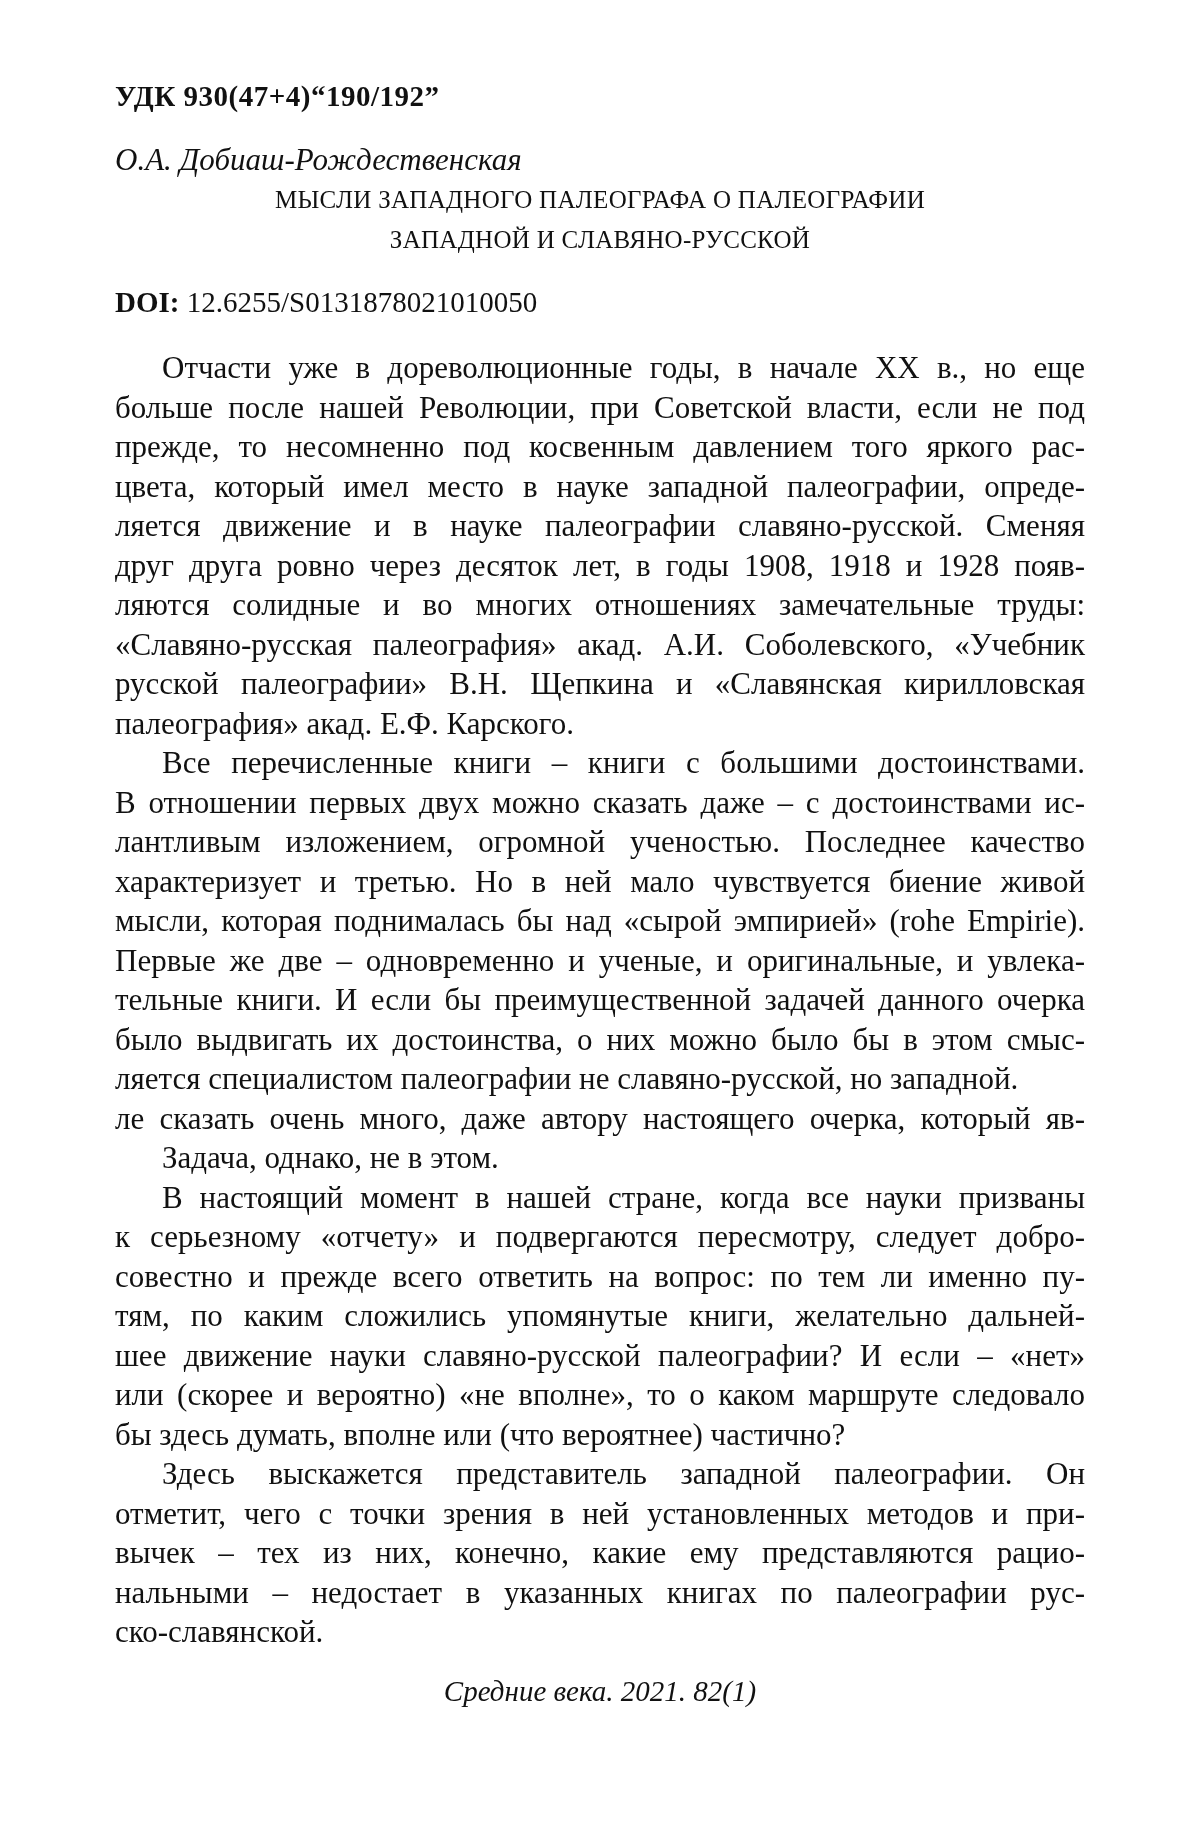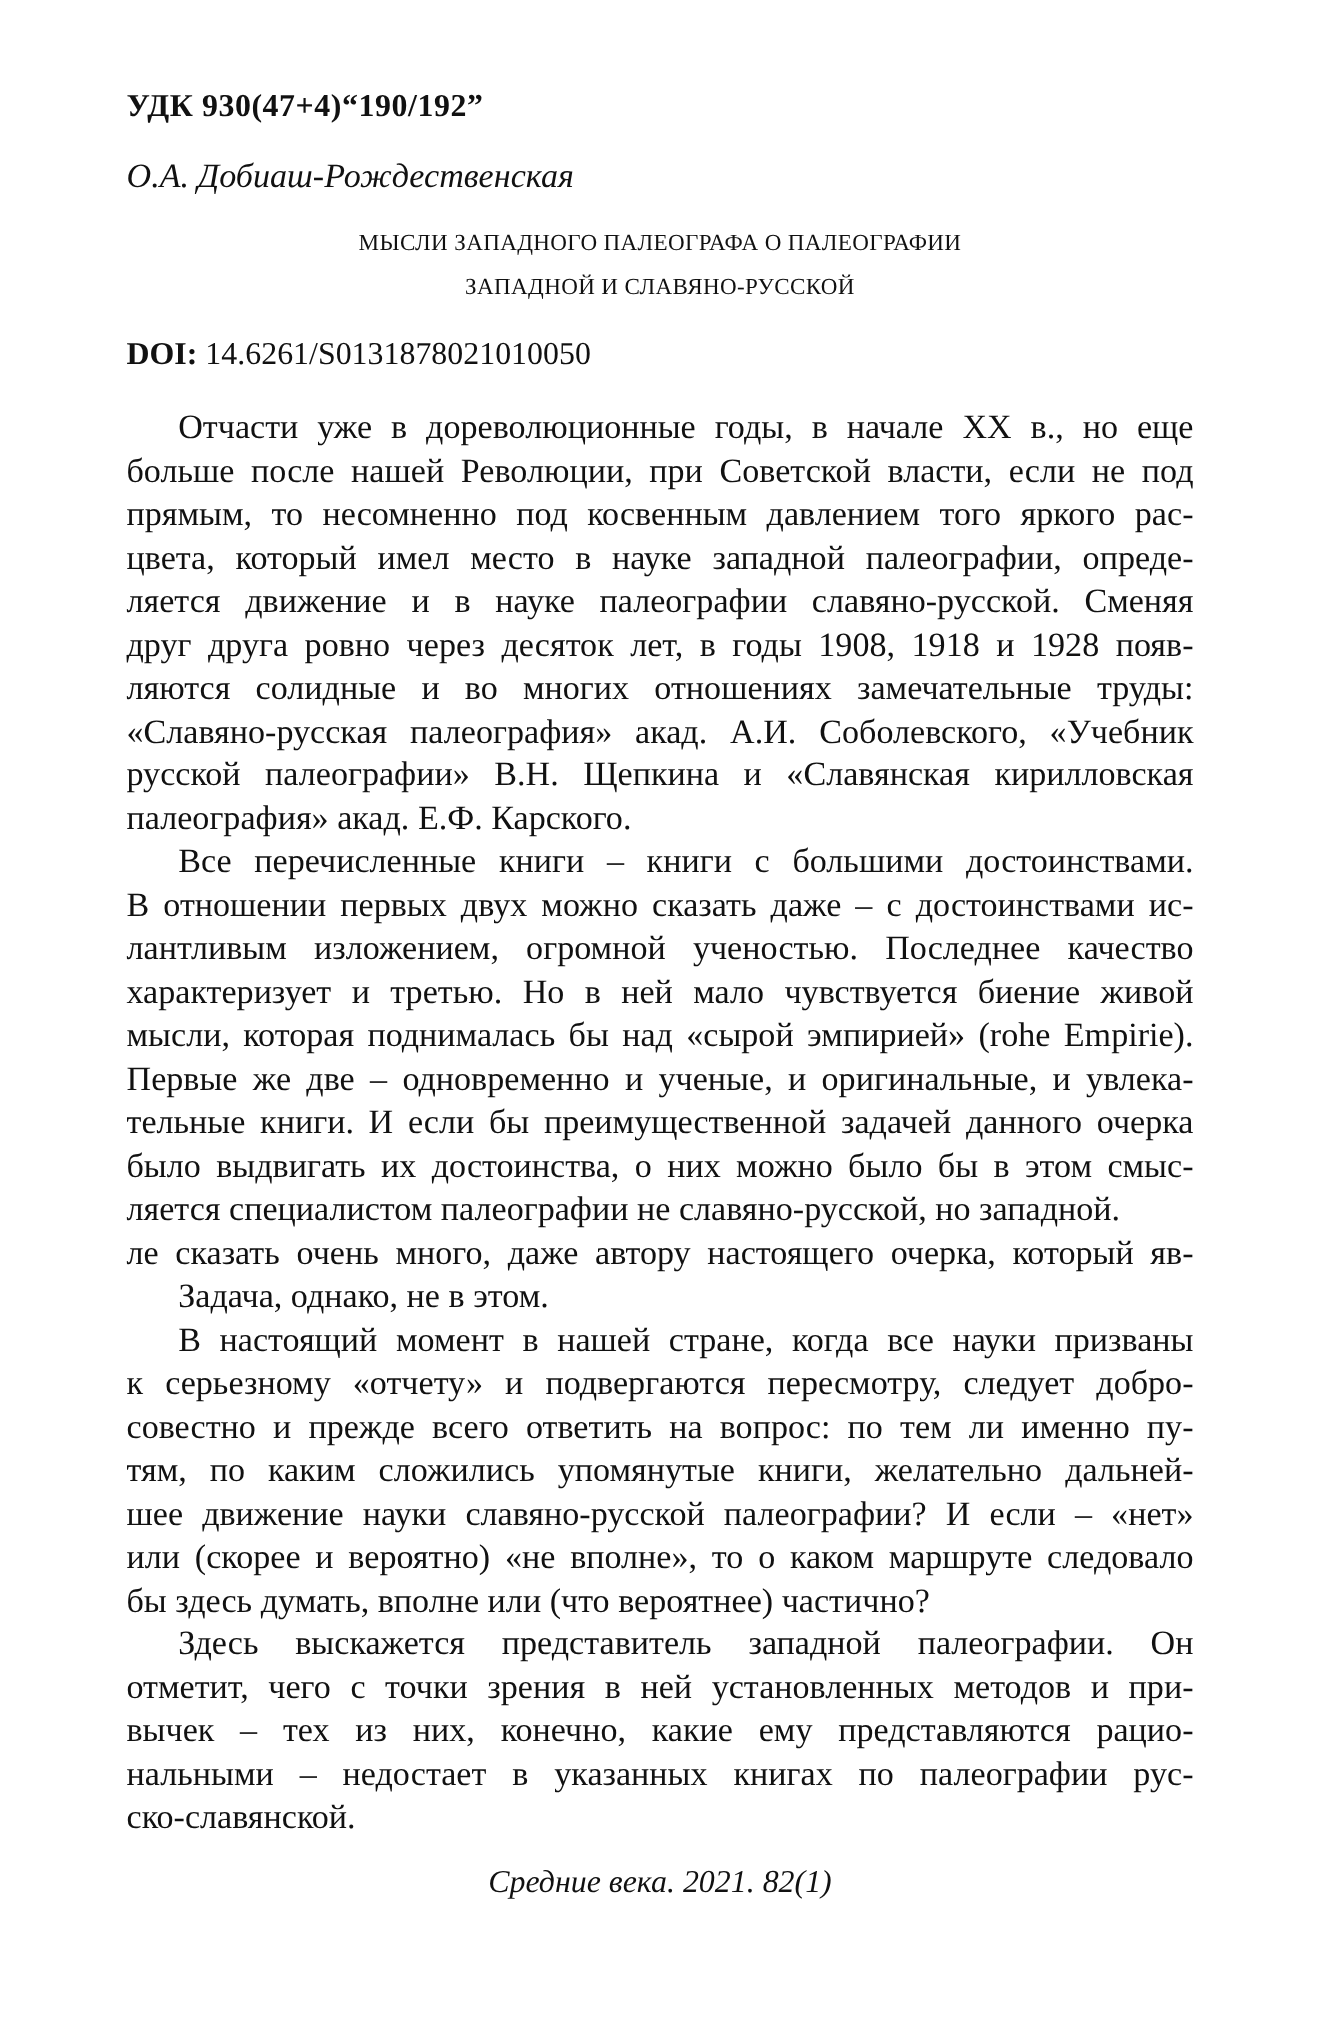--- a/index.html
+++ b/index.html
@@ -30,22 +30,21 @@
     letter-spacing: 0.5px;
   }
   .author {
     margin-top: 26px;
     font-style: italic;
     font-size: 31px;
     line-height: 40px;
     text-align: left;
   }
   .title {
-    margin-top: 20px;
-    font-size: 21px;
+    font-size: 25px;
     line-height: 40px;
     text-align: center;
     letter-spacing: 0.3px;
   }
   .doi {
     margin-top: 24px;
     font-size: 29px;
     line-height: 36px;
     text-align: left;
   }
@@ -90,28 +89,28 @@
 
     <div class="author">О.А. Добиаш-Рождественская</div>
 
     <div class="title">
       <div>МЫСЛИ ЗАПАДНОГО ПАЛЕОГРАФА О ПАЛЕОГРАФИИ</div>
       <div>ЗАПАДНОЙ И СЛАВЯНО-РУССКОЙ</div>
     </div>
 
     <div class="doi">
       <span class="doi-label">DOI:</span>
-      <span class="doi-value">14.6261/S0131878021010050</span>
+      <span class="doi-value">12.6255/S0131878021010050</span>
     </div>
 
     <div class="body-text" id="body-container">
         <div class="paragraph">
           <div class="line first">Отчасти уже в дореволюционные годы, в начале XX в., но еще</div>
           <div class="line">больше после нашей Революции, при Советской власти, если не под</div>
-          <div class="line">прямым, то несомненно под косвенным давлением того яркого рас-</div>
+          <div class="line">прежде, то несомненно под косвенным давлением того яркого рас-</div>
           <div class="line">цвета, который имел место в науке западной палеографии, опреде-</div>
           <div class="line">ляется движение и в науке палеографии славяно-русской. Сменяя</div>
           <div class="line">друг друга ровно через десяток лет, в годы 1908, 1918 и 1928 появ-</div>
           <div class="line">ляются солидные и во многих отношениях замечательные труды:</div>
           <div class="line">«Славяно-русская палеография» акад. А.И. Соболевского, «Учебник</div>
           <div class="line">русской палеографии» В.Н. Щепкина и «Славянская кирилловская</div>
           <div class="line last">палеография» акад. Е.Ф. Карского.</div>
         </div>
         <div class="paragraph">
           <div class="line first">Все перечисленные книги – книги с большими достоинствами.</div>

